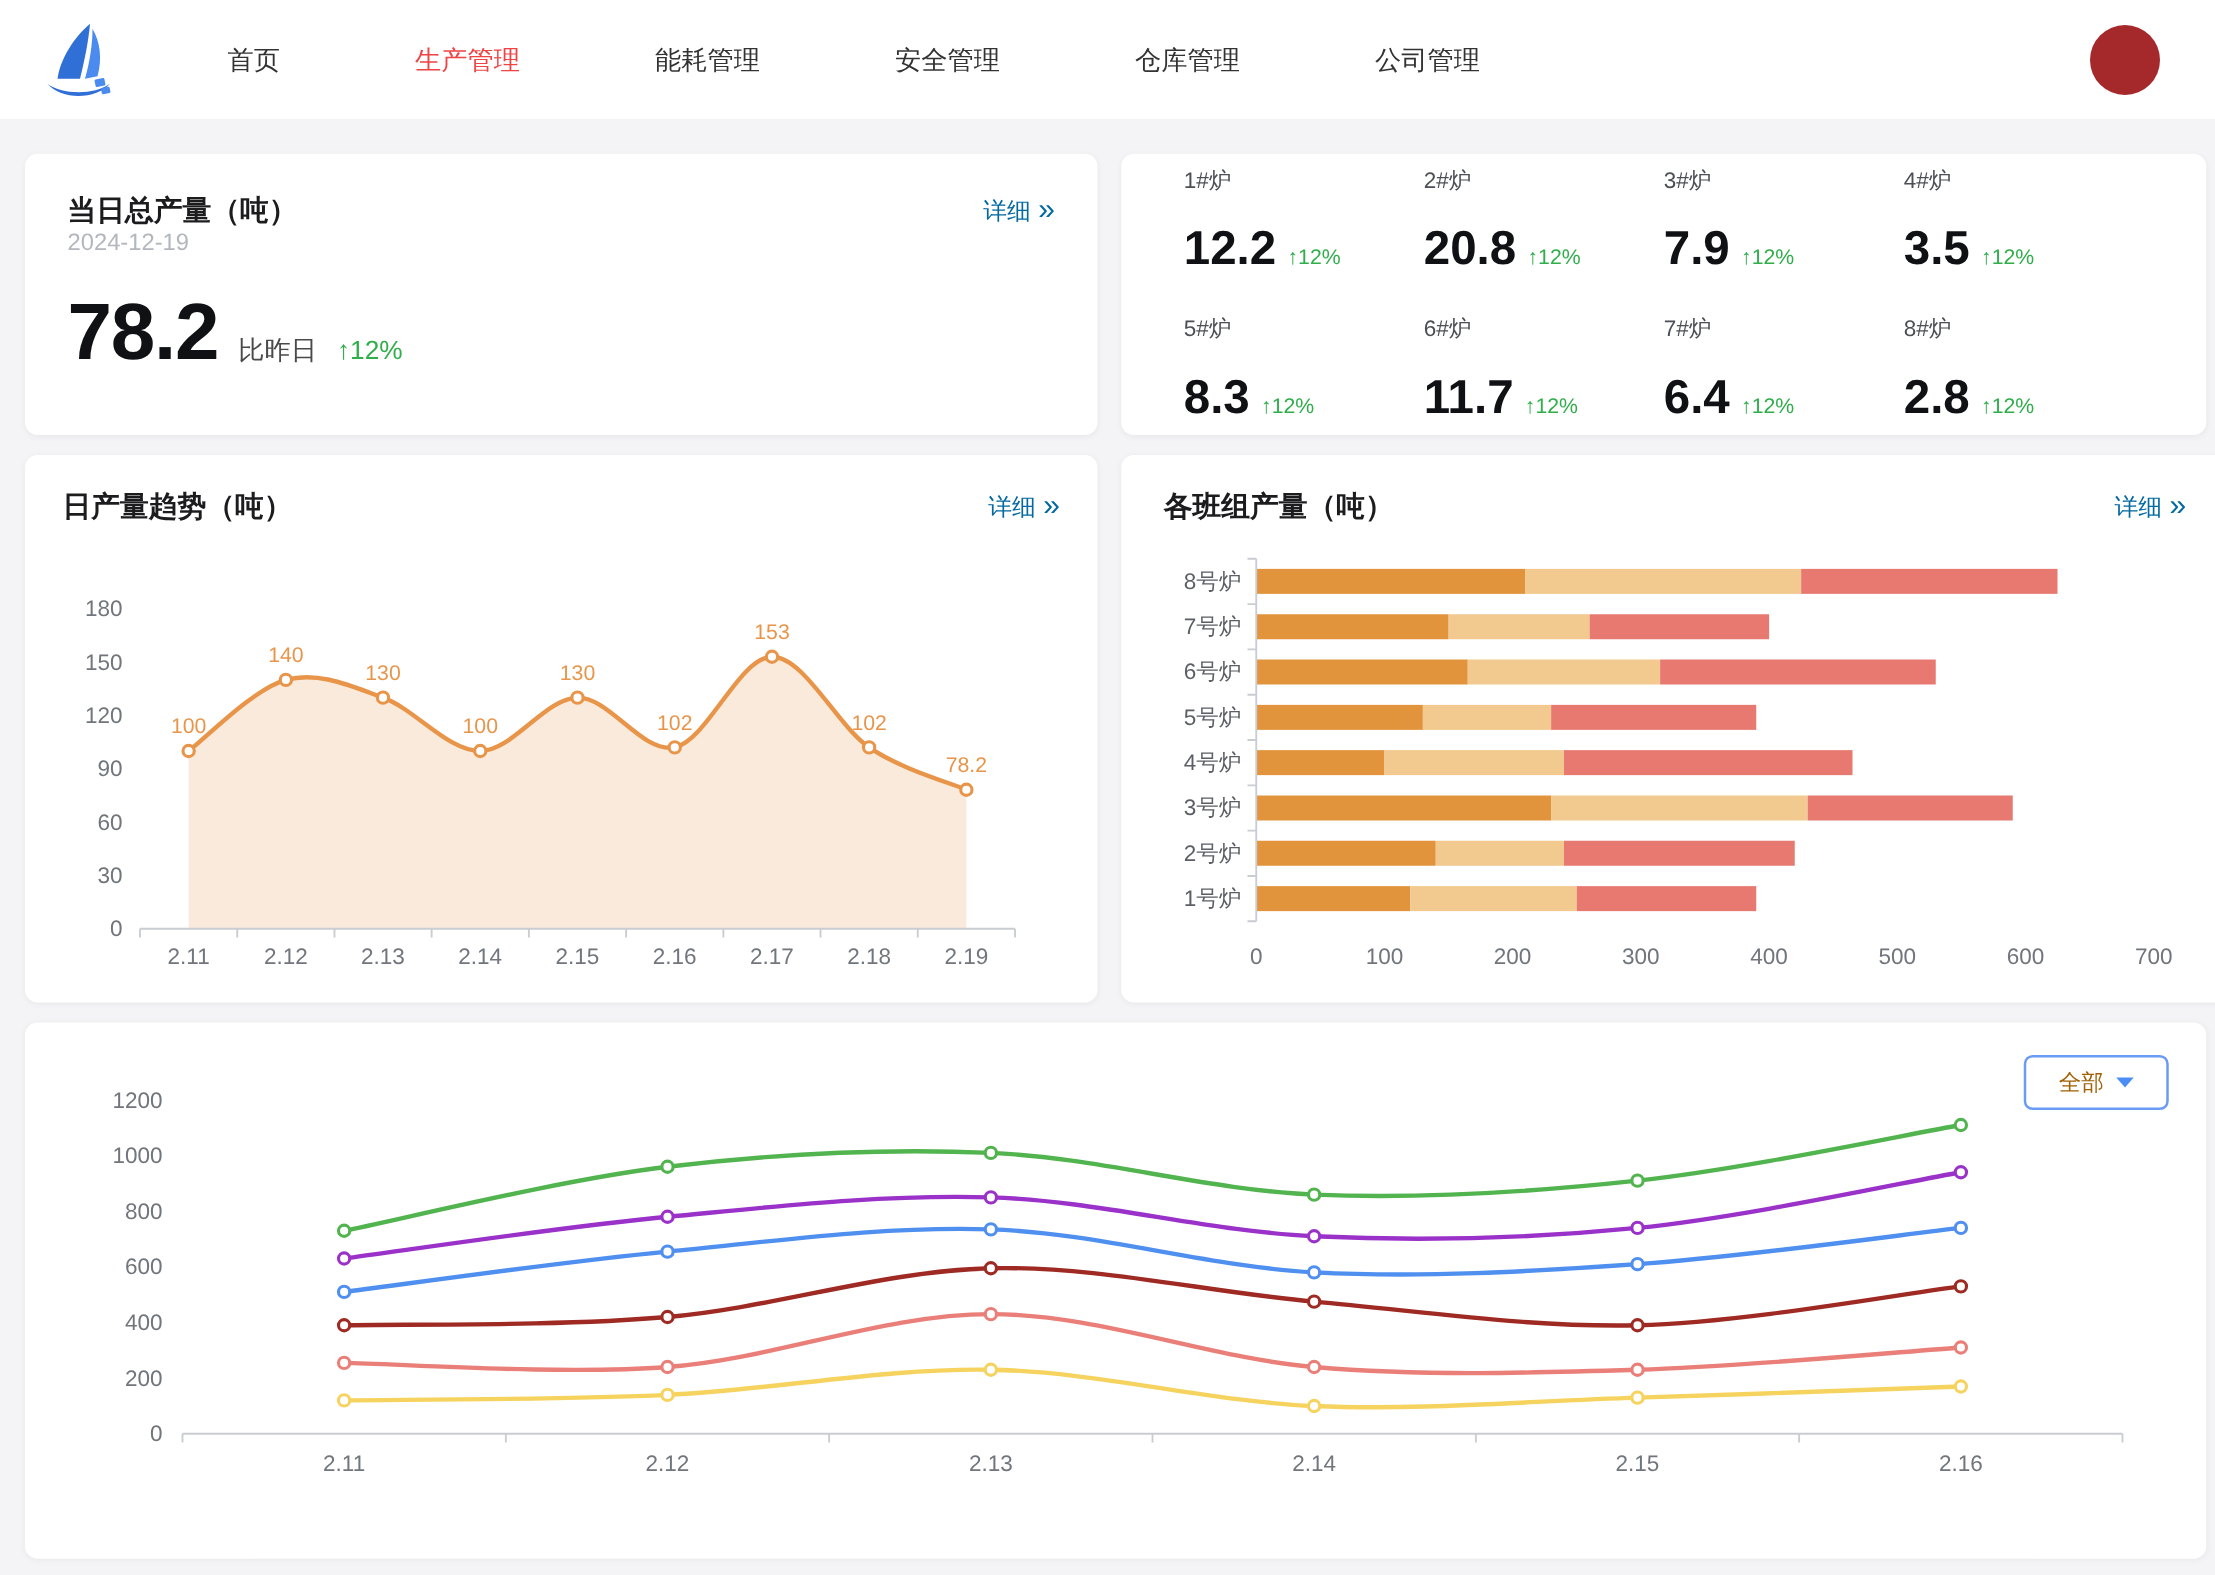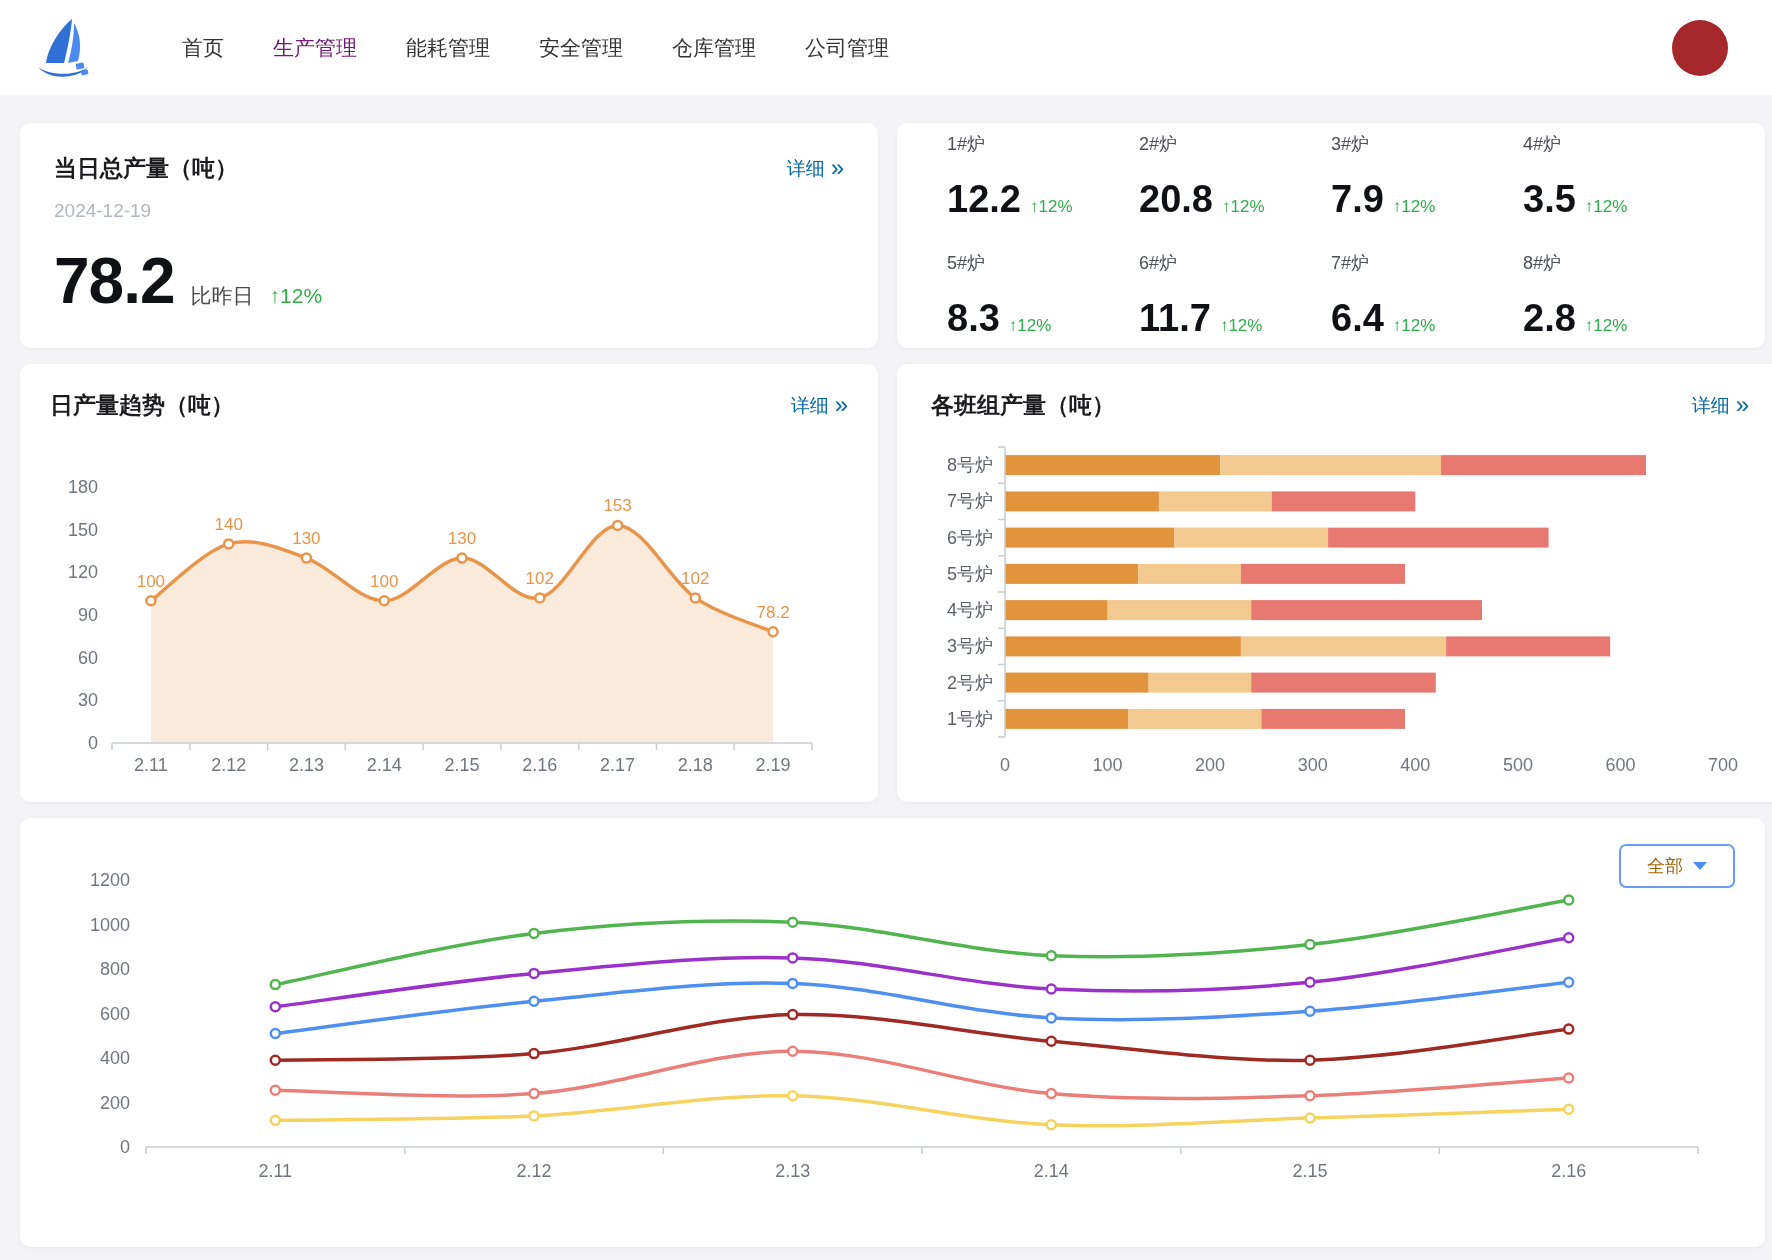--- a/index.html
+++ b/index.html
@@ -4,35 +4,35 @@
 <style>
   html,body{margin:0;padding:0;}
   body{
     width:1772px;height:1260px;background:#f4f4f6;
     font-family:"Liberation Sans","DejaVu Sans",sans-serif;
     -webkit-font-smoothing:antialiased;overflow:hidden;
   }
   
   .nav{height:95px;background:#fff;display:flex;align-items:center;padding:0 44px 0 34px;box-sizing:border-box;}
   .nav .logo{width:60px;height:62px;margin-right:88px;flex:0 0 auto;cursor:pointer;}
-  .nav-menu{display:flex;gap:49px;}
+  .nav-menu{display:flex;gap:108px;}
   .nav-item{font-size:21px;color:#333;cursor:pointer;white-space:nowrap;}
-  .nav-item.active{color:#701a75;}
+  .nav-item.active{color:#ef4444;}
   .avatar{margin-left:auto;width:56px;height:56px;border-radius:50%;background:#a5292b;cursor:pointer;}
   
   .main{padding:28px 7px 0 20px;display:flex;flex-direction:column;gap:16px;}
   .row{display:flex;gap:19px;}
   .card{background:#fff;border-radius:10px;box-shadow:0 1px 5px rgba(0,0,0,.05);box-sizing:border-box;}
   .card-head{display:flex;justify-content:space-between;align-items:center;}
   .card-title{font-size:23px;font-weight:700;color:#1c1c1e;}
   .detail-link{color:#0369a1;font-size:19px;cursor:pointer;display:flex;align-items:center;gap:6px;}
   .detail-link .chev{font-size:24px;line-height:1;transform:translateY(-1px);}
   
   .card-total{width:858px;height:225px;padding:30px 34px;}
-  .total-date{margin-top:16px;font-size:19px;color:#b2b6bd;}
+  .total-date{font-size:19px;color:#b2b6bd;}
   .total-value-row{margin-top:22px;display:flex;align-items:baseline;gap:16px;}
   .total-value{font-size:64px;font-weight:700;color:#101114;letter-spacing:-1px;}
   .compare-label{font-size:21px;color:#4a4a4a;}
   .delta{color:#2fae4a;font-size:21px;}
   .delta .arrow{font-weight:700;}
   
   .card-furnaces{flex:1;height:225px;padding:32px 50px;display:grid;grid-template-columns:repeat(4,1fr);row-gap:30px;align-content:center;}
   .furnace-item .f-label{font-size:18px;color:#4c4f55;}
   .furnace-item .f-row{display:flex;align-items:baseline;gap:9px;margin-top:22px;}
   .furnace-item .f-value{font-size:38px;font-weight:700;color:#101114;}

